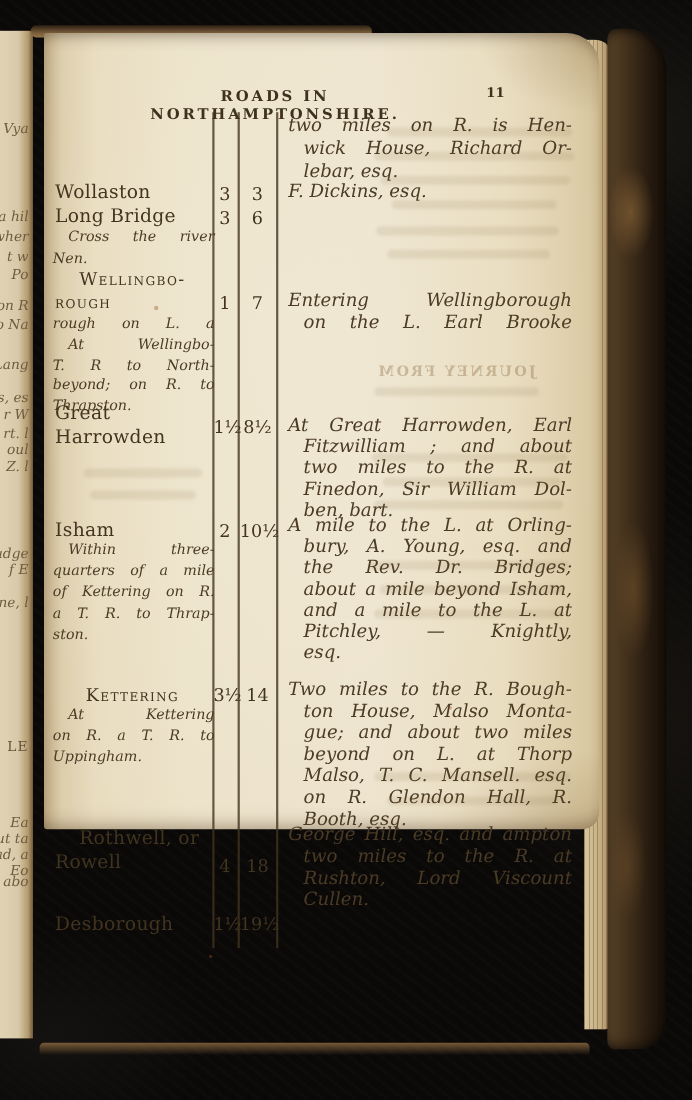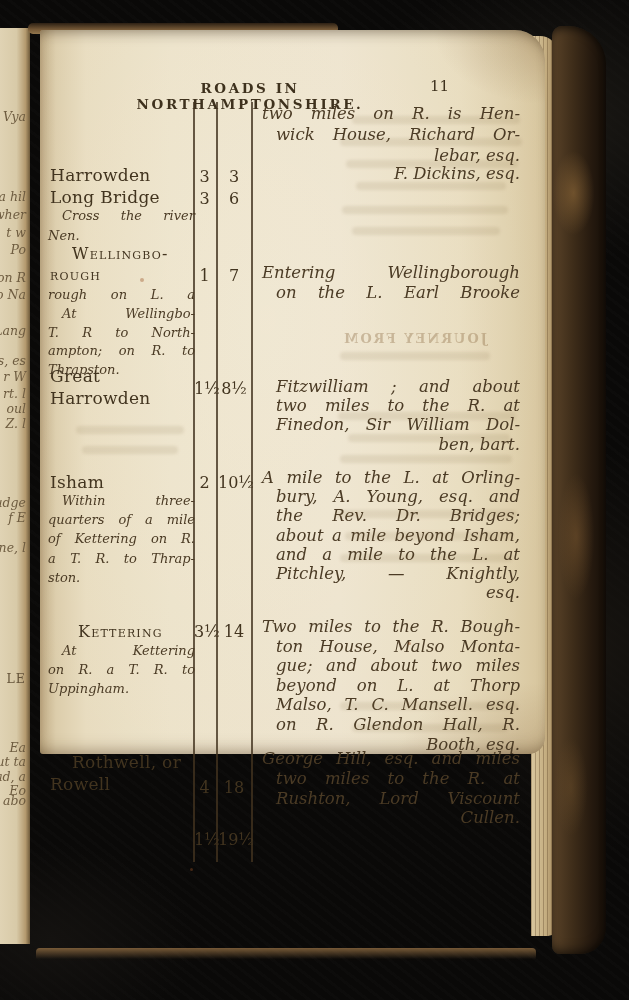--- a/index.html
+++ b/index.html
@@ -44,35 +44,35 @@
     border-radius:3px 30px 16px 3px;
     background:
       radial-gradient(ellipse 180px 120px at 100% 0%, rgba(120,85,45,.28), rgba(0,0,0,0) 62%),
       radial-gradient(ellipse 200px 120px at 95% 100%, rgba(130,95,55,.22), rgba(0,0,0,0) 60%),
       radial-gradient(ellipse 420px 700px at 45% 40%, rgba(255,252,240,.20), rgba(0,0,0,0) 75%),
       linear-gradient(90deg,#c0ab84 0px,#dccdab 16px,#e8dcbf 46px,#ece2c9 130px,#ede3cd 300px,#e8dcbe 420px,#dfd0ac 472px,#d6c49c 505px);
     box-shadow:inset 0 10px 14px -9px rgba(55,38,18,.55), inset 0 -12px 16px -10px rgba(80,55,28,.5);margin-left:12px;}
   .content{position:absolute;inset:0;color:#473823;}
   .header{position:absolute;left:55px;top:50px;width:310px;text-align:center;
     font-size:13.5px;font-weight:600;letter-spacing:2.6px;color:#3e311d;}
-  .pageno{position:absolute;left:390px;top:47px;font-size:15px;font-weight:400;color:#3e311d;}
+  .pageno{position:absolute;left:402px;top:47px;font-size:12px;font-weight:700;color:#3e311d;}
   .vrule{position:absolute;width:1.6px;top:72px;height:760px;background:rgba(66,51,31,.8);}
   .r1{left:153px}.r2{left:176px}.r3{left:211px}
   .name{position:absolute;left:10px;width:146px;font-size:17px;line-height:21.5px;
     letter-spacing:.3px;color:#42341f;}
   .name .l1{padding-left:22px;}
   .sc{font-variant:small-caps;letter-spacing:1.2px;font-size:16px;}
   .ket{padding-left:28px;}
   .dist{position:absolute;text-align:center;font-size:16px;color:#42341f;}
   .d1{left:154px;width:21px;}
   .d2{left:178px;width:32px;}
   .remarks{position:absolute;left:222px;width:258px;font-style:italic;
     font-size:16.5px;color:#4b3b25;}
   .note{position:absolute;left:8px;width:147px;font-style:italic;font-size:13px;color:#4b3b25;}
-  .rl{padding-left:14px;text-align:right;}
+  .rl{padding-left:14px;}
   .rl.f{padding-left:0;}
   .nl.f{text-indent:14px;}
   .j{text-align:justify;text-align-last:justify;}
   
   .smudge{position:absolute;height:8px;border-radius:4px;background:rgba(126,95,58,.12);filter:blur(1.4px);}
   .ghost-caps{position:absolute;transform:scaleX(-1);font-size:13px;letter-spacing:2px;
     color:rgba(128,94,52,.34);filter:blur(.4px);font-weight:600;}
   .fox{position:absolute;border-radius:50%;background:rgba(156,84,40,.4);filter:blur(.4px);}
 </style>
 </head>
@@ -119,21 +119,21 @@
       <div class="vrule r1"></div>
       <div class="vrule r2"></div>
       <div class="vrule r3"></div>
 
       <div class="remarks" style="top:73px;line-height:21px">
         <div class="rl f j">two miles on R. is Hen-</div>
         <div class="rl j">wick House, Richard Or-</div>
         <div class="rl">lebar, esq.</div>
       </div>
 
-      <div class="name" style="top:135px">Harrowden</div>
+      <div class="name" style="top:135px">Wollaston</div>
       <div class="dist d1" style="top:137px">3</div>
       <div class="dist d2" style="top:137px">3</div>
       <div class="remarks" style="top:134px">
         <div class="rl f">F. Dickins, esq.</div>
       </div>
 
       <div class="name" style="top:157px">Long Bridge</div>
       <div class="dist d1" style="top:159px">3</div>
       <div class="dist d2" style="top:159px">6</div>
       <div class="note" style="top:176px;line-height:19.5px">
@@ -148,28 +148,29 @@
       <div class="dist d1" style="top:236px">1</div>
       <div class="dist d2" style="top:236px">7</div>
       <div class="remarks" style="top:233px;line-height:20px">
         <div class="rl f j">Entering Wellingborough</div>
         <div class="rl j">on the L. Earl Brooke</div>
       </div>
       <div class="note" style="top:256px;line-height:18.8px">
         <div class="nl j">rough on L. a</div>
         <div class="nl f j">At Wellingbo-</div>
         <div class="nl j">T. R to North-</div>
-        <div class="nl j">ampton; on R. to</div>
+        <div class="nl j">beyond; on R. to</div>
         <div class="nl">Thrapston.</div>
       </div>
 
       <div class="name" style="top:336px">Great Harrowden</div>
       <div class="dist d1" style="top:349px">1½</div>
       <div class="dist d2" style="top:349px">8½</div>
       <div class="remarks" style="top:347px;line-height:19.2px">
+        <div class="rl f j">At Great Harrowden, Earl</div>
         <div class="rl j">Fitzwilliam ; and about</div>
         <div class="rl j">two miles to the R. at</div>
         <div class="rl j">Finedon, Sir William Dol-</div>
         <div class="rl">ben, bart.</div>
       </div>
 
       <div class="name" style="top:442px">Isham</div>
       <div class="dist d1" style="top:443px">2</div>
       <div class="dist d2" style="top:443px">10½</div>
       <div class="remarks" style="top:438px;line-height:19.2px">
@@ -207,26 +208,27 @@
         <div class="nl">Uppingham.</div>
       </div>
 
       <div class="name" style="top:722px">
         <div class="l1">Rothwell, or</div>
         <div>Rowell</div>
       </div>
       <div class="dist d1" style="top:748px">4</div>
       <div class="dist d2" style="top:748px">18</div>
       <div class="remarks" style="top:719px;line-height:19.8px">
-        <div class="rl f j">George Hill, esq. and miles</div>
+        <div class="rl f j">George Hill, esq. and ampton</div>
         <div class="rl j">two miles to the R. at</div>
         <div class="rl j">Rushton, Lord Viscount</div>
         <div class="rl">Cullen.</div>
       </div>
 
+      <div class="name" style="top:800px">Desborough</div>
       <div class="dist d1" style="top:800px">1½</div>
       <div class="dist d2" style="top:800px">19½</div>
 
       <div class="ghost-caps" style="top:301px;left:282px;width:185px;text-align:center">JOURNEY FROM</div>
       <div class="smudge" style="top:86px;left:312px;width:168px"></div>
       <div class="smudge" style="top:108px;left:300px;width:182px"></div>
       <div class="smudge" style="top:130px;left:306px;width:172px"></div>
       <div class="smudge" style="top:152px;left:316px;width:150px"></div>
       <div class="smudge" style="top:176px;left:302px;width:166px"></div>
       <div class="smudge" style="top:197px;left:312px;width:148px"></div>

